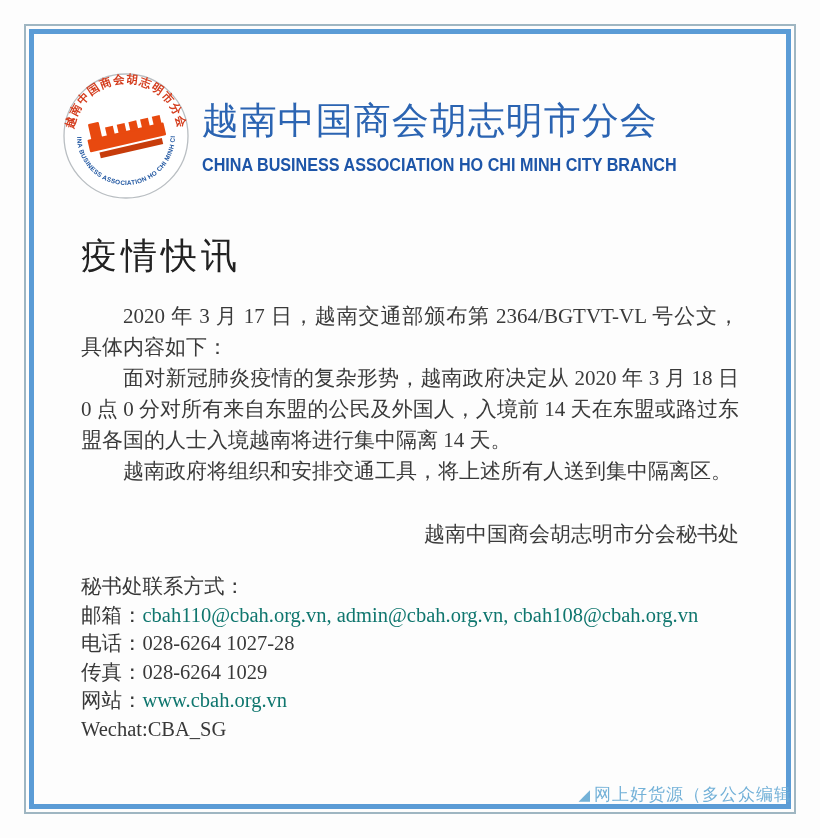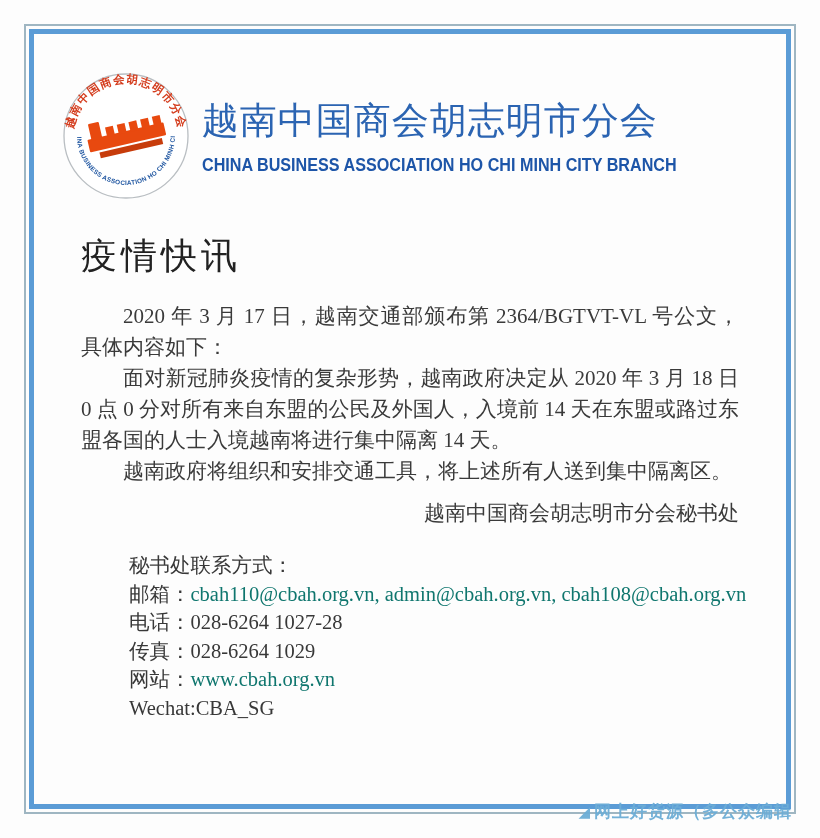--- a/index.html
+++ b/index.html
@@ -39,32 +39,32 @@
     text-align:left; font-size:36px; color:#222; letter-spacing:4px;
     margin-top:30px; font-weight:500;
   }
 
   
   .body-text { margin-top:20px; font-size:21px; line-height:31px; color:#3a3a3a; text-align:justify; }
   .body-text p { margin:0; }
   .p-indent { text-indent:2em; }
   .closing { margin-top:21px; text-indent:0.7em; }
 
-  .signature { margin-top:10px; text-align:right; font-size:21px; line-height:32px; color:#3a3a3a; }
+  .signature { margin-top:31px; text-align:right; font-size:21px; line-height:32px; color:#3a3a3a; }
   .sig-date { padding-right:24px; }
 
-  .contact { margin-top:22px; font-size:20.5px; line-height:28.5px; color:#383838;margin-left:48px; }
+  .contact { margin-top:22px; font-size:20.5px; line-height:28.5px; color:#383838; }
   .contact-row { white-space:nowrap; }
   .link { text-underline-offset:3px; color:#0f766e; }
 
   
   .watermark {
-    position:absolute; right:28px; bottom:15px; z-index:5;
+    position:absolute; right:28px; bottom:32px; z-index:5;
     font-family:"Liberation Sans","DejaVu Sans",sans-serif;
-    font-size:17px; font-weight:bold; color:#6cadd6; opacity:0.95;
+    font-size:17px; font-weight:normal; color:#6cadd6; opacity:0.95;
     white-space:nowrap; letter-spacing:1px;text-align:right;
   }
   .watermark .wm-icon { font-size:15px; margin-right:3px; }
 </style>
 </head>
 <body>
 
 <div class="page">
   <div class="frame-outer"></div>
   <div class="frame-inner"></div>

